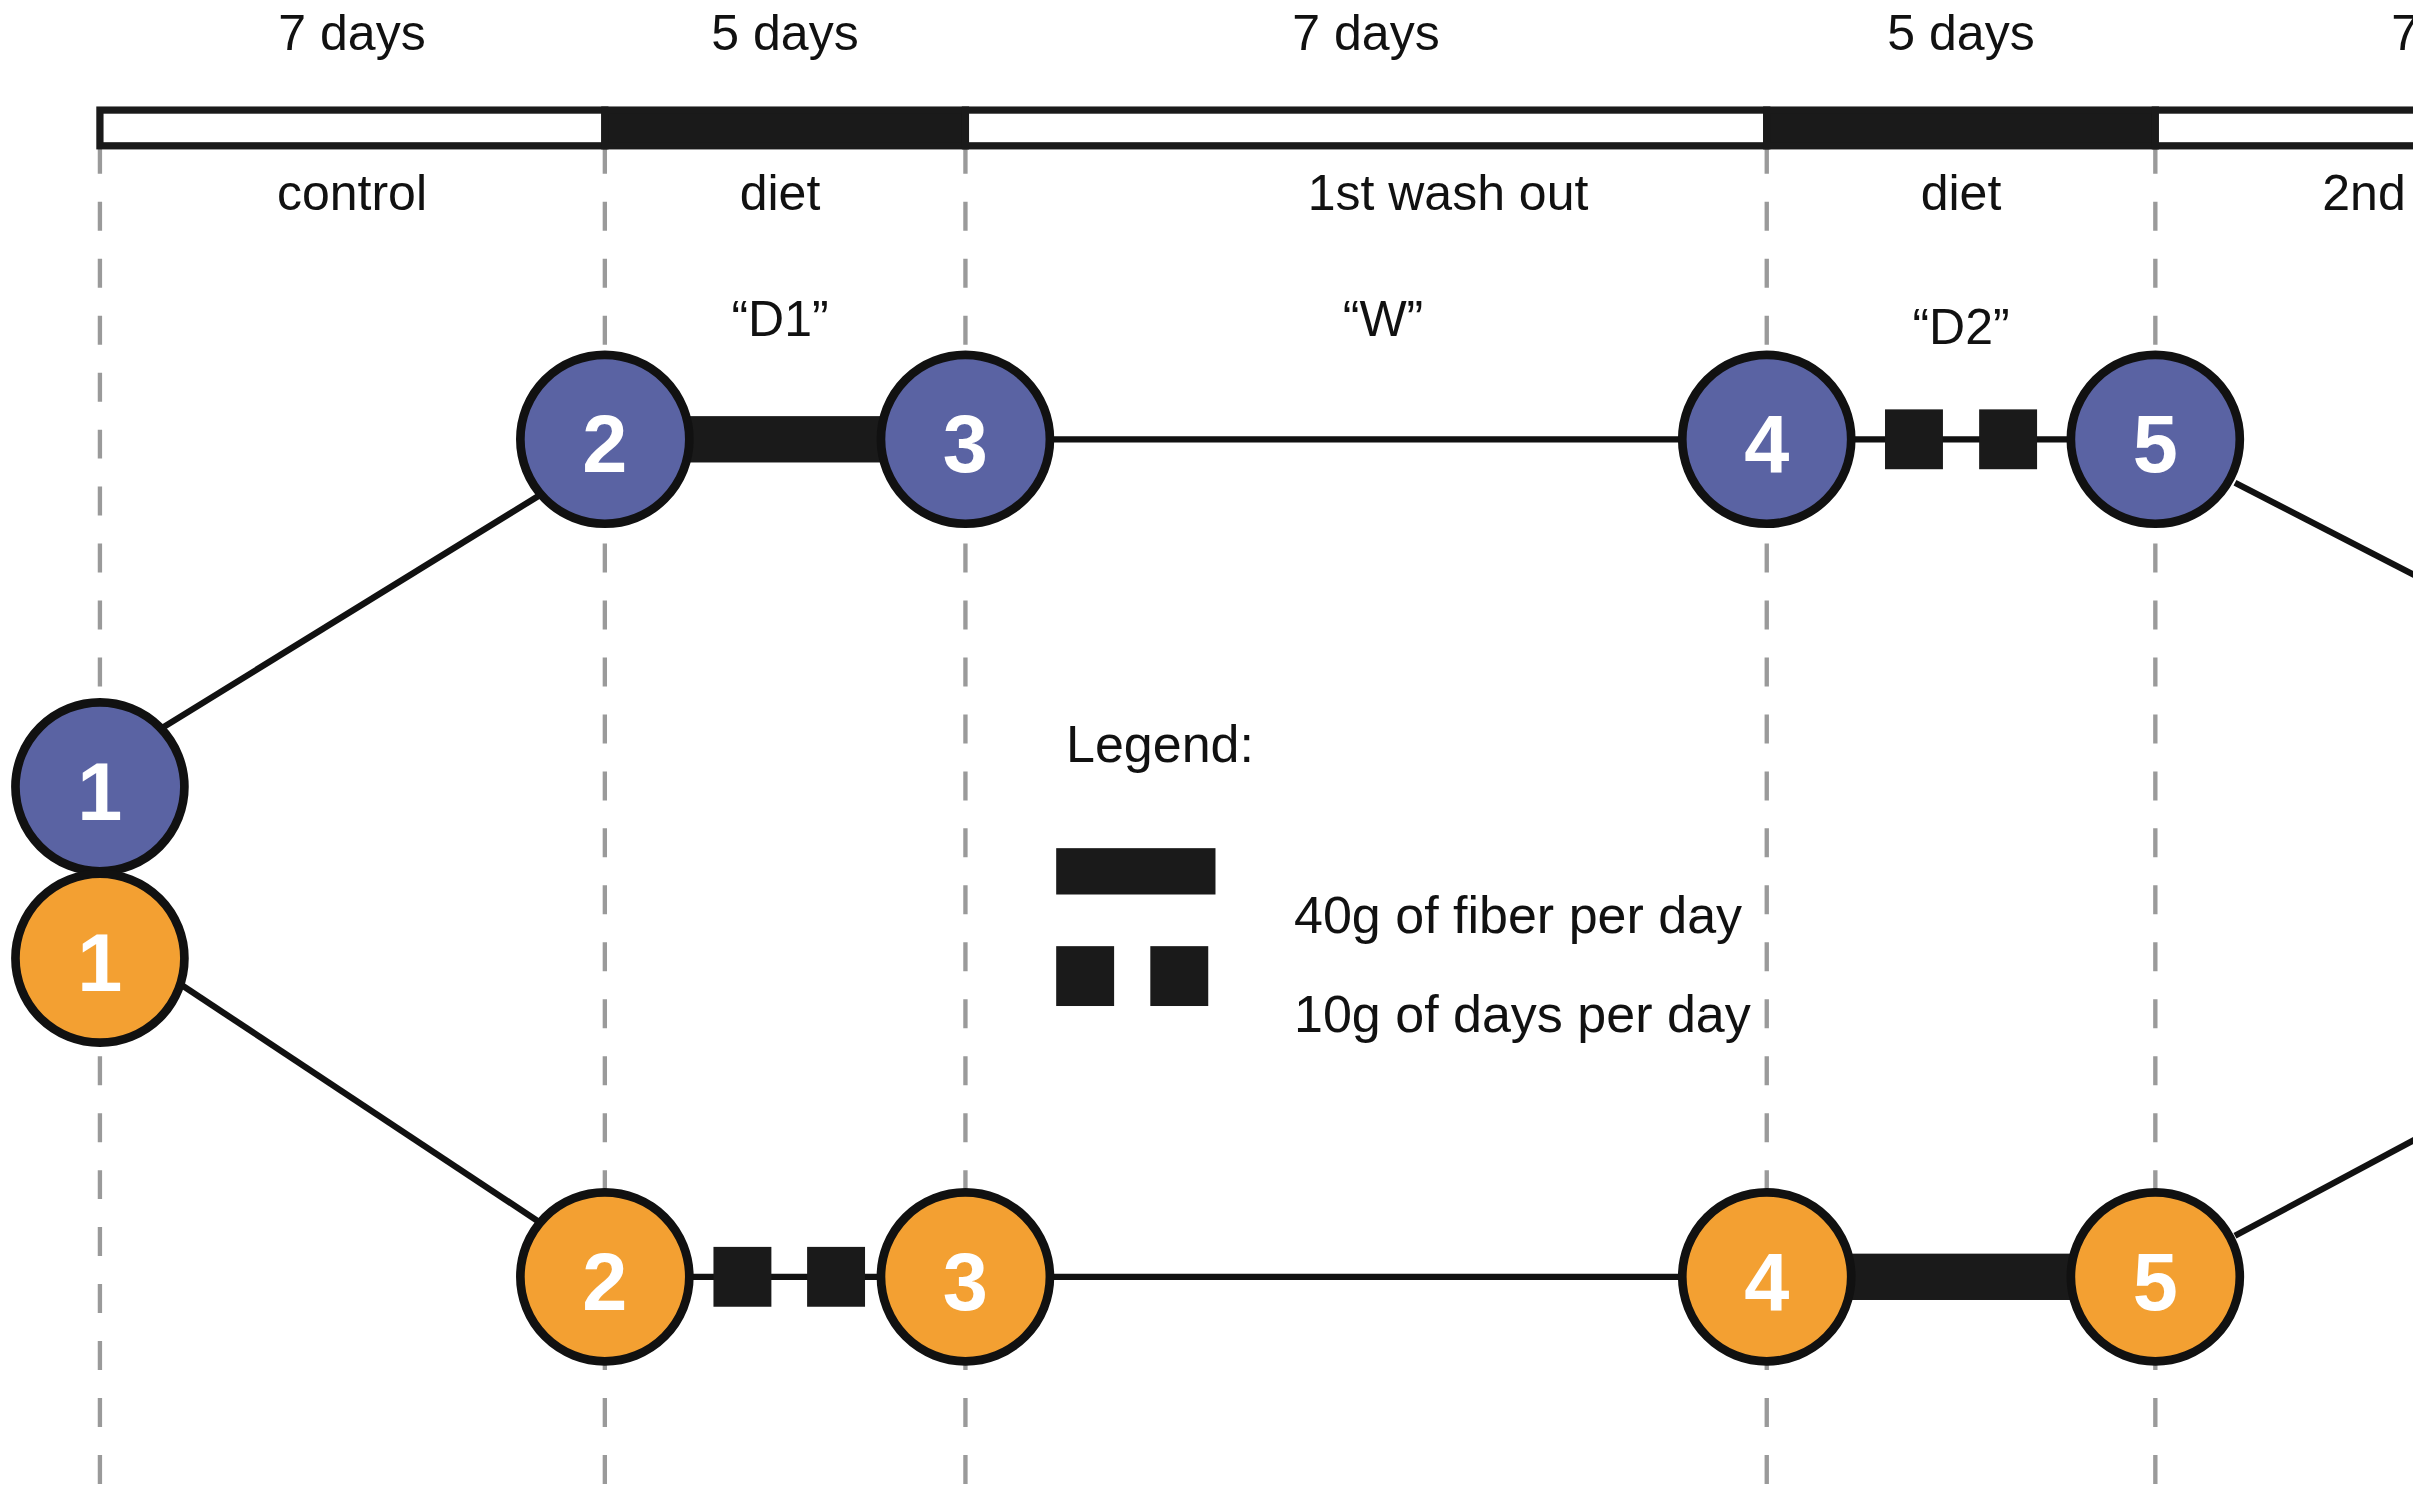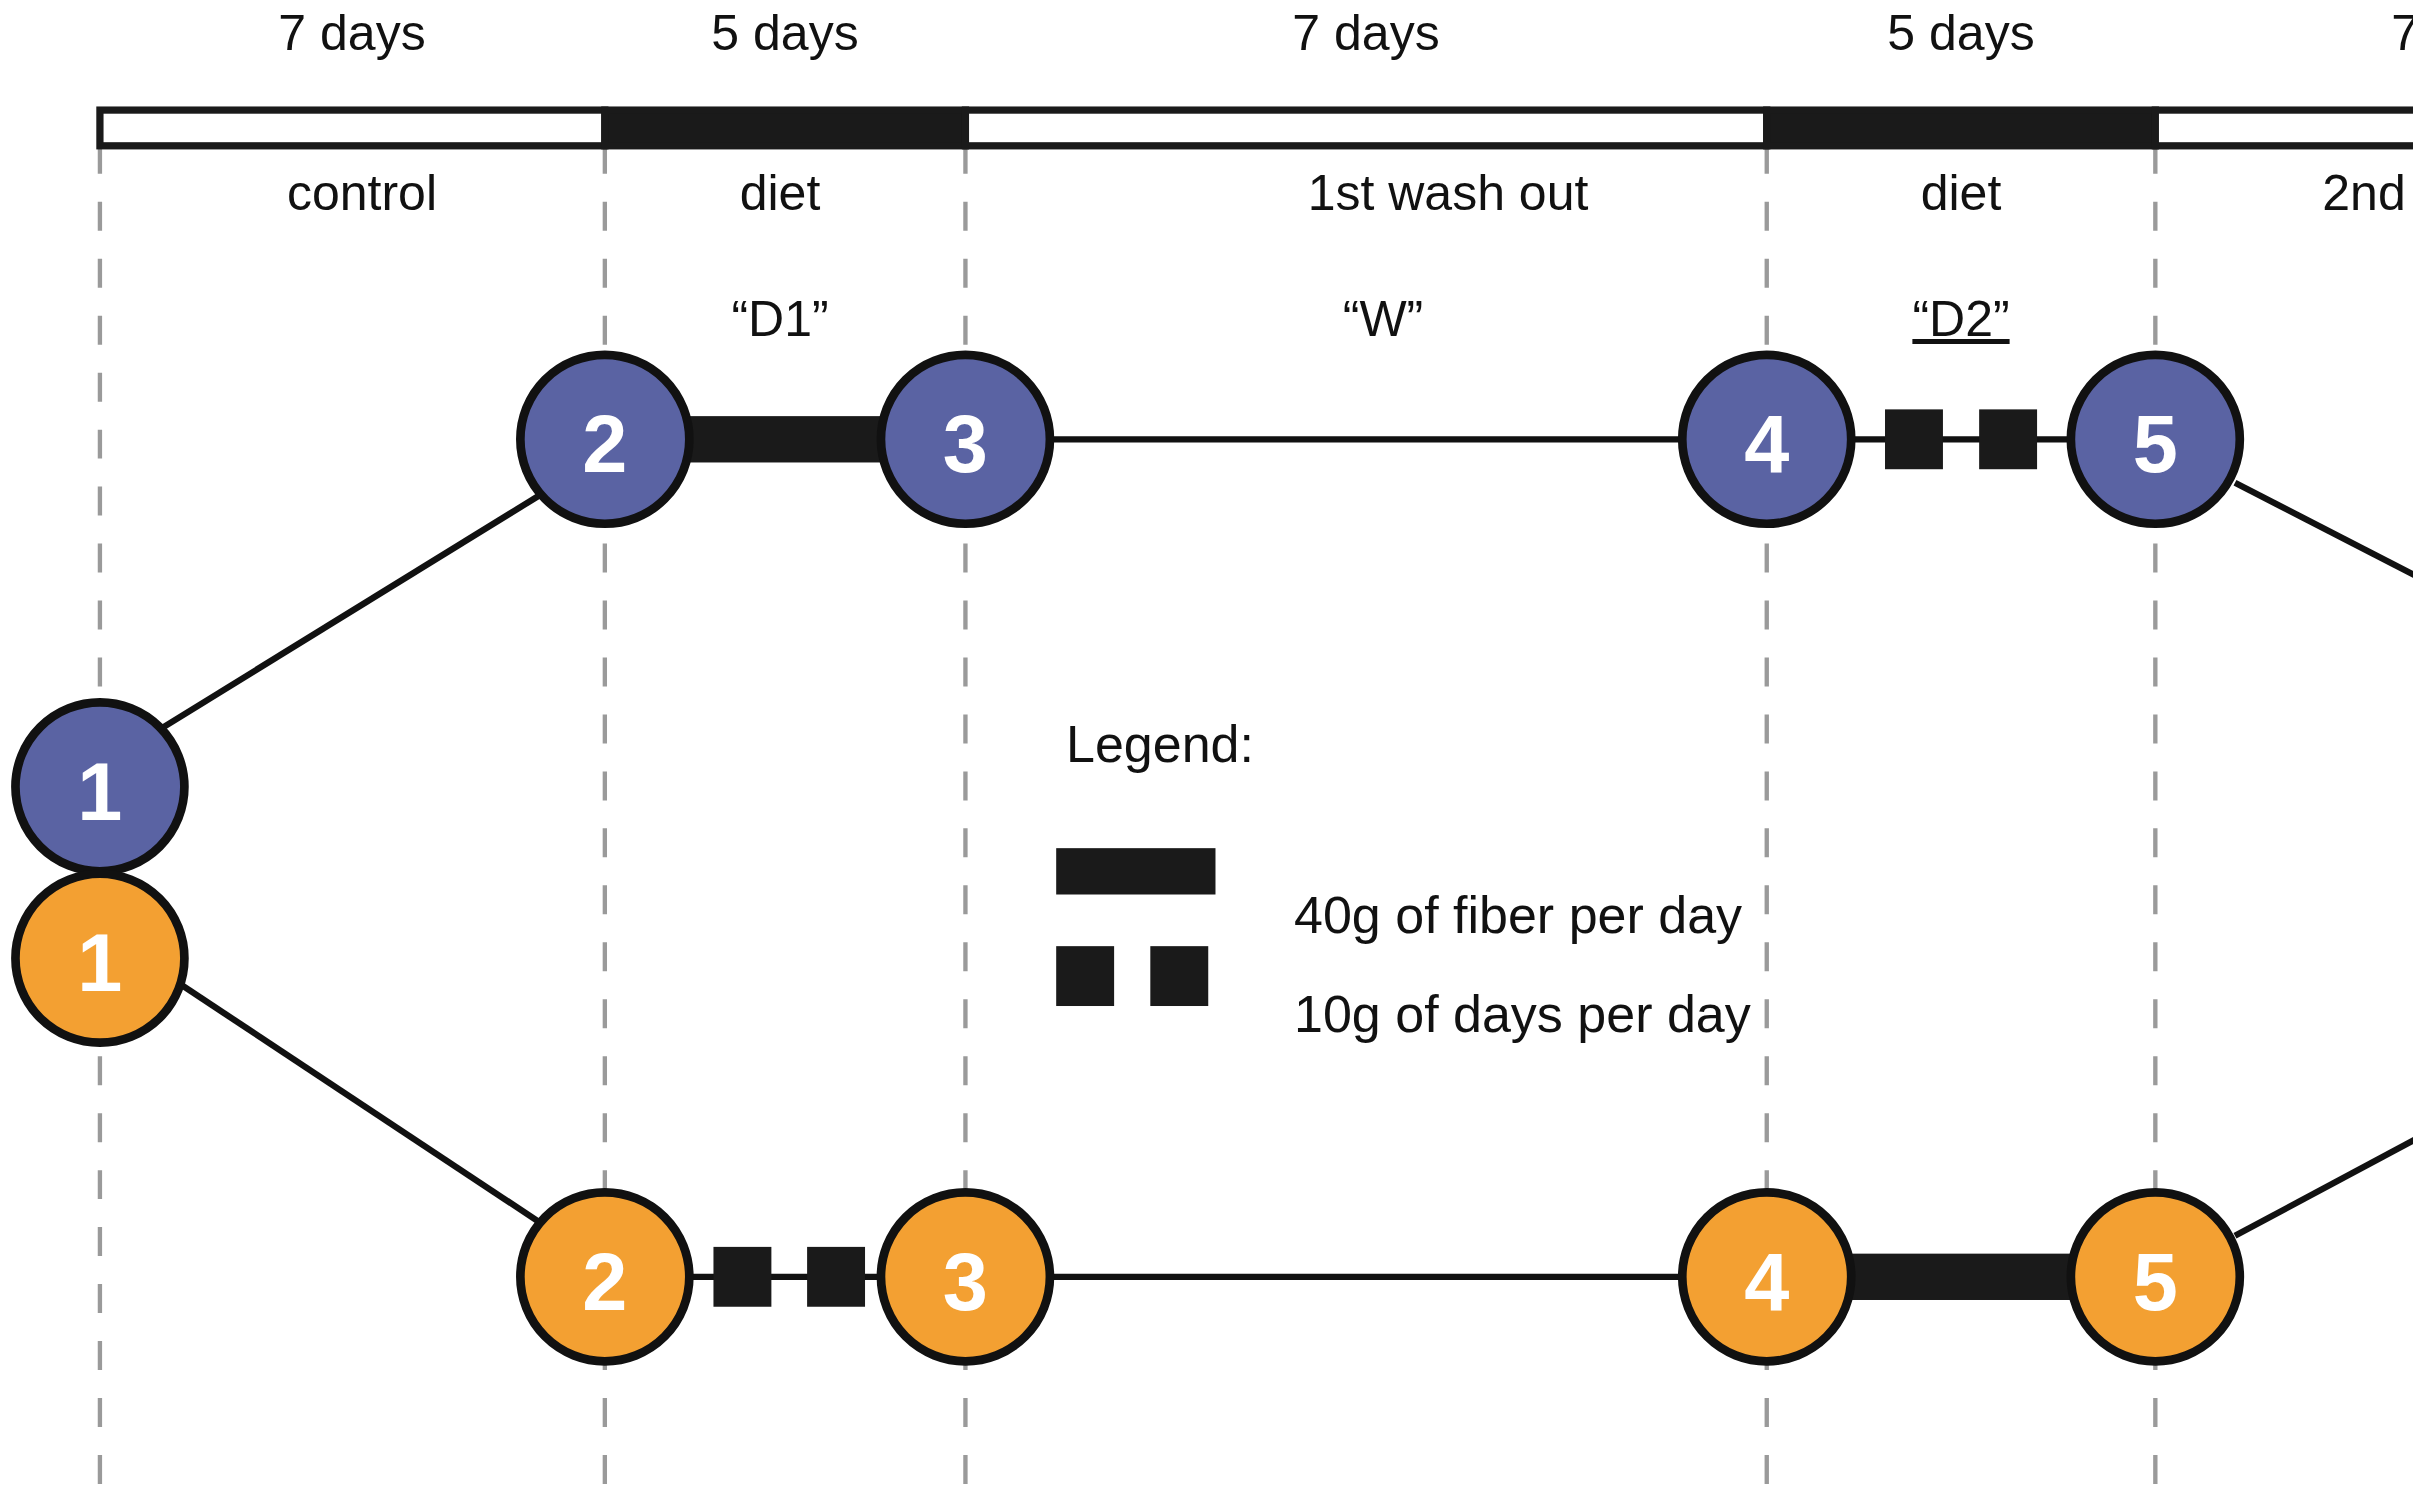--- a/index.html
+++ b/index.html
@@ -122,28 +122,28 @@
     </g>
 
   </svg>
 
   <div class="dur-label" style="left:352px;  top:3.9px;">7 days</div>
   <div class="dur-label" style="left:785px; top:3.9px;">5 days</div>
   <div class="dur-label" style="left:1366px; top:3.9px;">7 days</div>
   <div class="dur-label" style="left:1961px; top:3.9px;">5 days</div>
   <div class="dur-label" style="left:2465px; top:3.9px;">7 days</div>
 
-  <div class="phase-label" style="left:352px;  top:164px;margin-left:10px;">control</div>
+  <div class="phase-label" style="left:352px;  top:164px;">control</div>
   <div class="phase-label" style="left:780px; top:164px;">diet</div>
   <div class="phase-label" style="left:1448px; top:164px;">1st wash out</div>
   <div class="phase-label" style="left:1961px; top:164px;">diet</div>
   <div class="phase-label" style="left:2471px; top:164px;">2nd wash out</div>
 
   <div class="code-label" style="left:780px; top:290px;">“D1”</div>
   <div class="code-label" style="left:1383px; top:290px;">“W”</div>
-  <div class="code-label" style="left:1961px; top:290px;text-decoration:underline;">“D2”</div>
+  <div class="code-label" style="left:1961px; top:298px;">“D2”</div>
 
   <div class="legend-title" style="left:1066px; top:681px;">Legend:</div>
   <div class="legend-text" style="left:1294px; top:841px;">40g of fiber per day</div>
   <div class="legend-text" style="left:1294px; top:940px;">10g of days per day</div>
 
 </div>
 
 
 </body></html>

